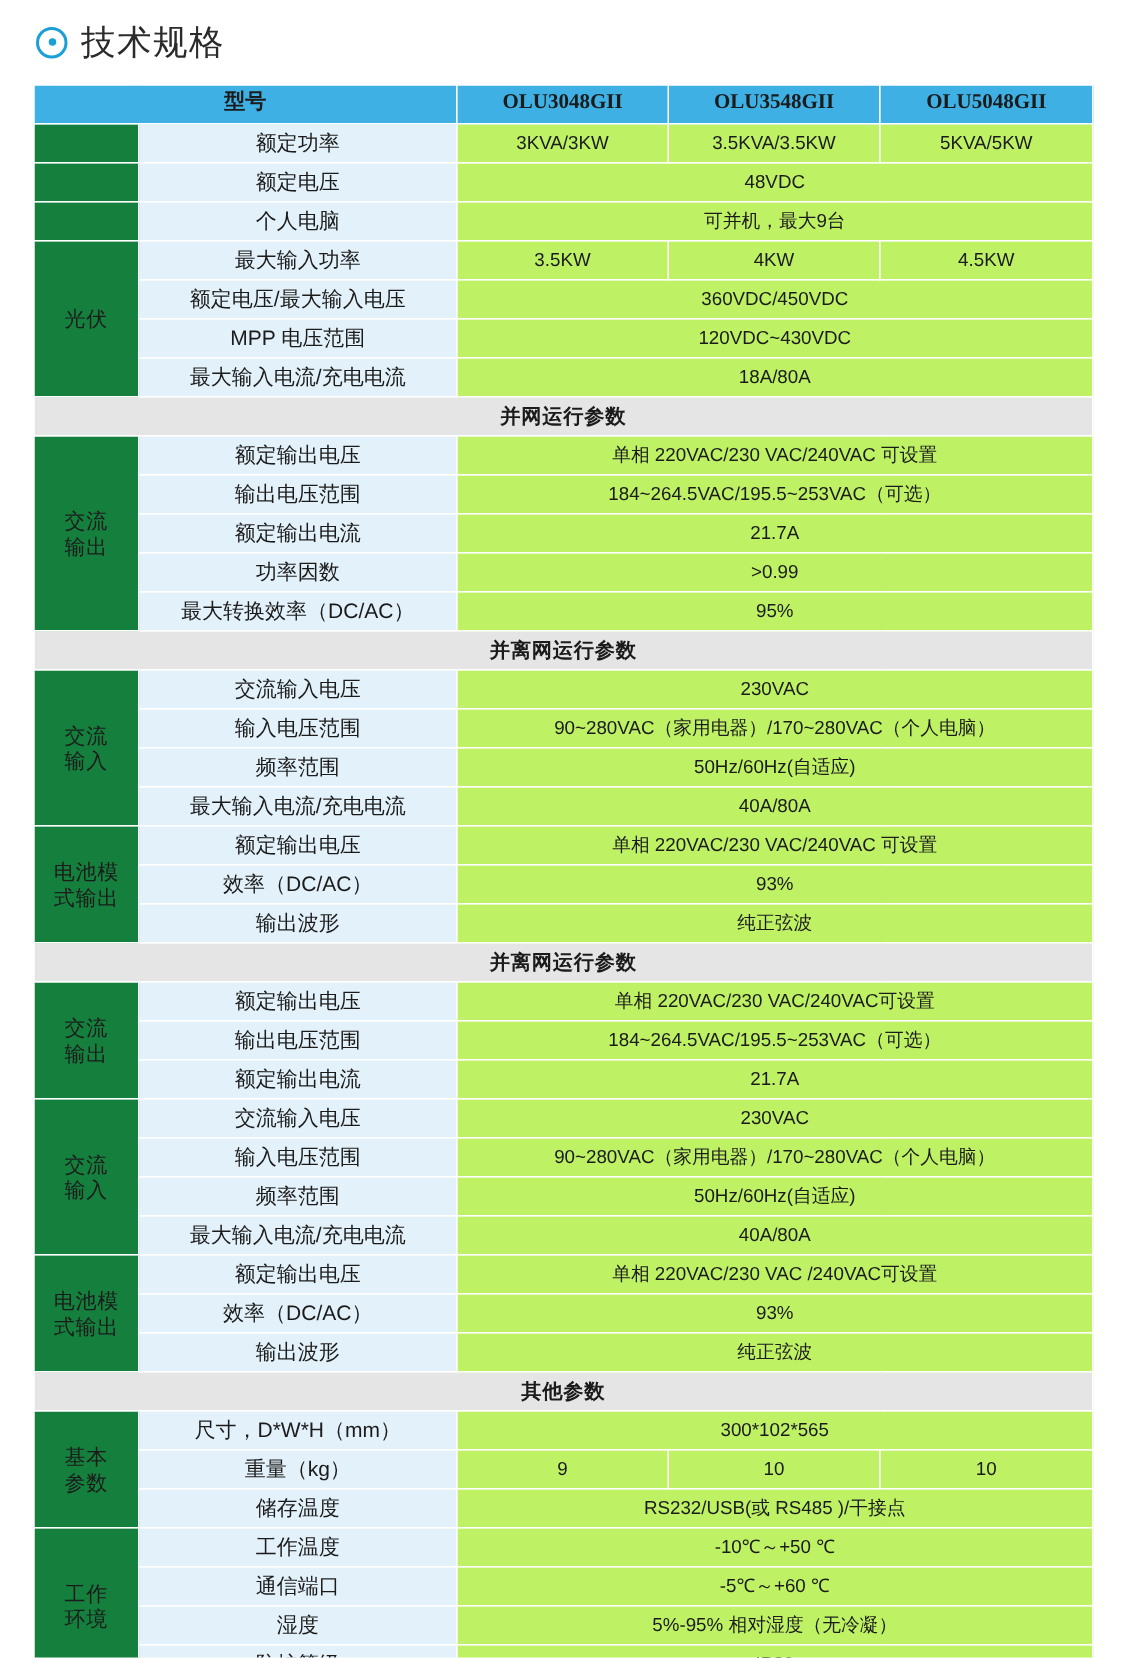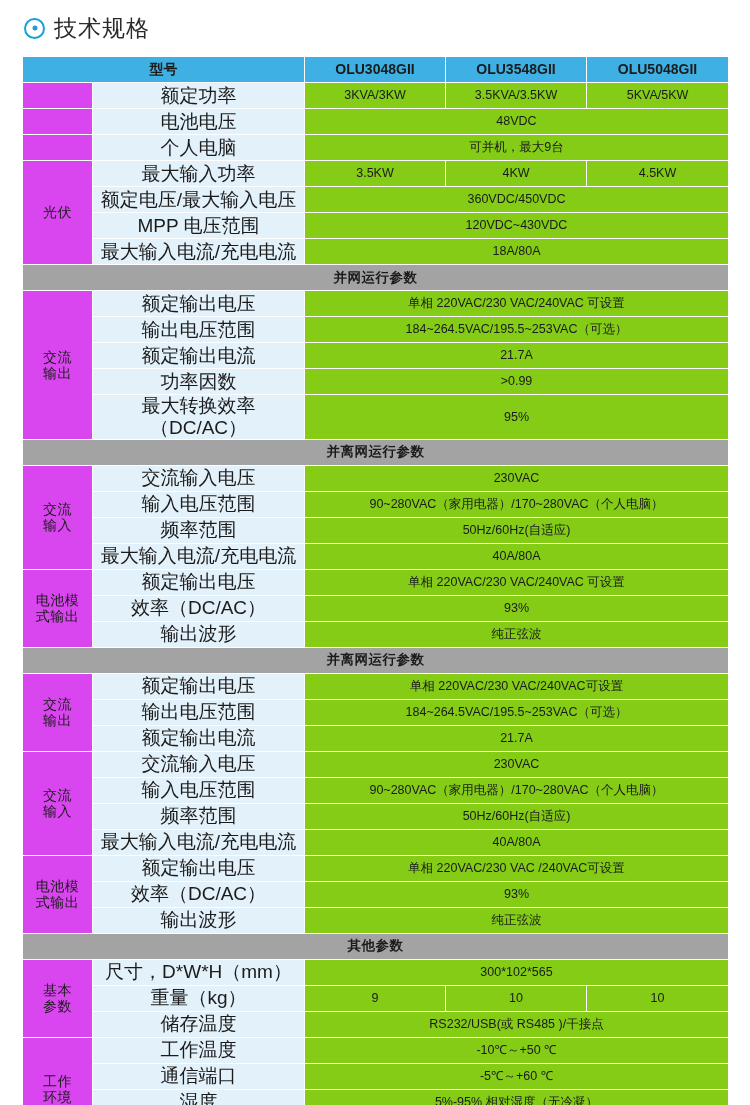--- a/index.html
+++ b/index.html
@@ -63,43 +63,44 @@
   table.spec td {
     border: 1px solid #ffffff;
     text-align: center;
     vertical-align: middle;
     padding: 0 2px;
     height: 25px;
     line-height: 1.15;
     color: #1b1b1b;
   }
   .c-label { background: #e3f1fa; }
-  .c-group { background: #d946ef; }
-  .c-val   { background: #84cc16; margin-left: 36px; }
+  .c-group { background: #15803d; }
+  .c-val   { background: #bef264; margin-left: 36px; }
   .hdr td {
     background: #3fb0e4;
     color: #ffffff;
     font-weight: bold;
     height: 26px;
     font-size: 14px;
+    font-family: Liberation Serif, serif;
   }
   .section td {
-    background: #a3a3a3;
+    background: #e5e5e5;
     color: #ffffff;
     font-weight: bold;
     height: 24px;
     font-size: 13.5px;
     letter-spacing: 0.5px;
   }
   .group-cell {
     font-size: 14px;
     letter-spacing: 0.5px;
   }
   .param-cell {
-    font-size: 19px;
+    font-size: 14px;
   }
   .val-cell {
     font-size: 12.5px;
   }
 </style>
 </head>
 <body>
 
 <div class="page">
 
@@ -125,21 +126,21 @@
         </tr>
         <tr>
           <td class="c-group group-cell"></td>
           <td class="c-label param-cell">额定功率</td>
           <td class="c-val val-cell">3KVA/3KW</td>
           <td class="c-val val-cell">3.5KVA/3.5KW</td>
           <td class="c-val val-cell">5KVA/5KW</td>
         </tr>
         <tr>
           <td class="c-group group-cell"></td>
-          <td class="c-label param-cell">电池电压</td>
+          <td class="c-label param-cell">额定电压</td>
           <td class="c-val val-cell" colspan="3">48VDC</td>
         </tr>
         <tr>
           <td class="c-group group-cell"></td>
           <td class="c-label param-cell">个人电脑</td>
           <td class="c-val val-cell" colspan="3">可并机，最大9台</td>
         </tr>
         <tr>
           <td class="c-group group-cell" rowspan="4">光伏</td>
           <td class="c-label param-cell">最大输入功率</td>

